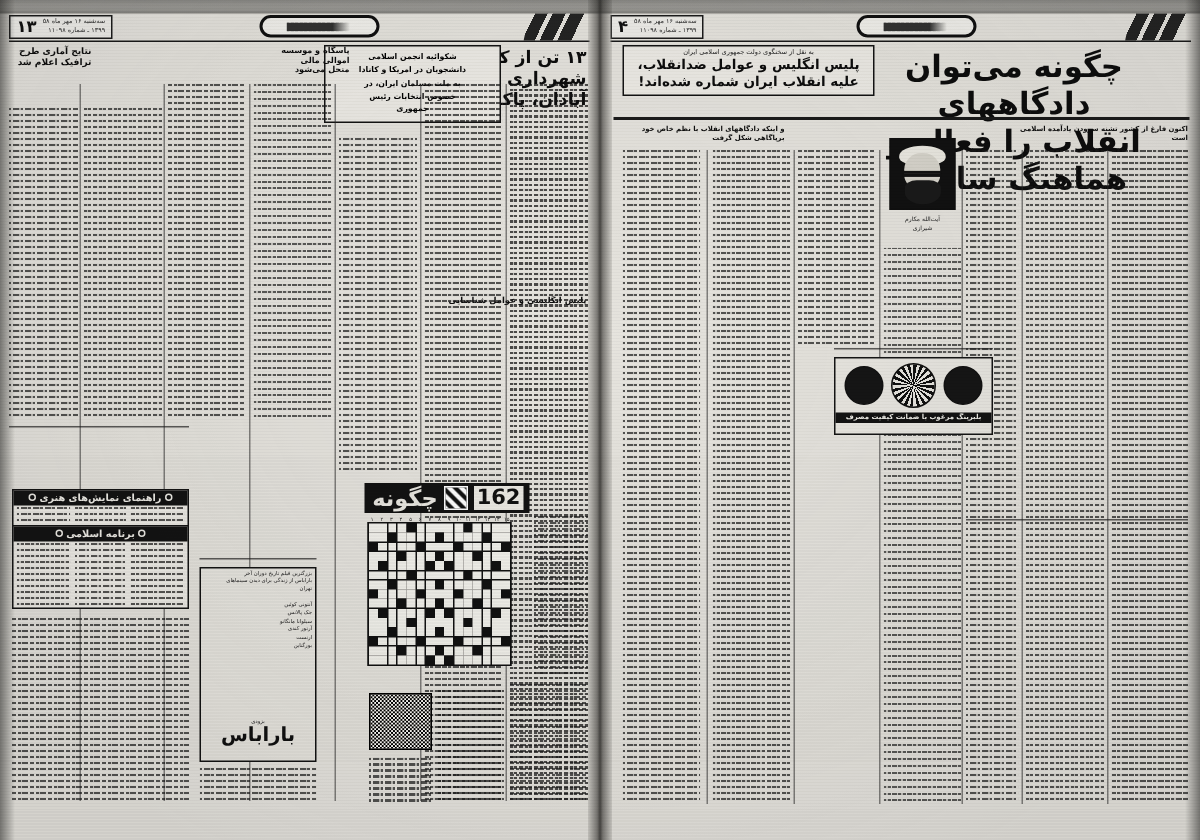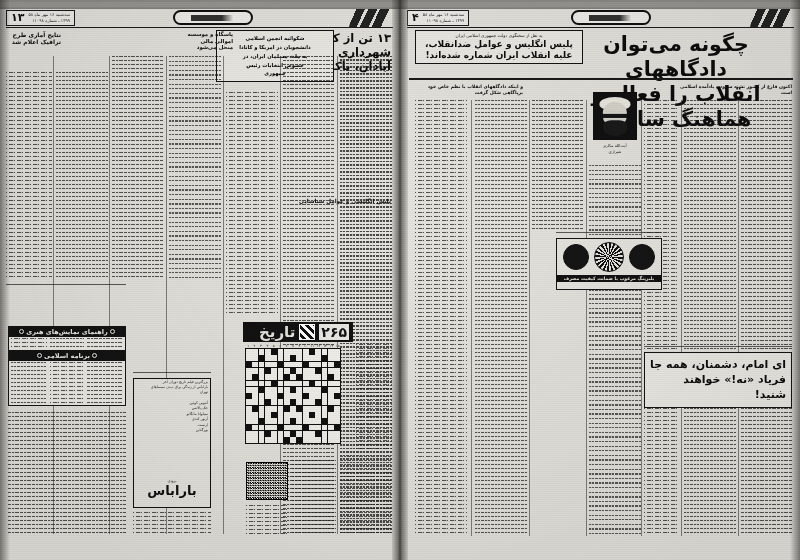--- a/index.html
+++ b/index.html
@@ -384,23 +384,23 @@
         <div class="film-title">باراباس</div>
       </div>
 
     </div>
     <div class="col" style="left:133px; top:512px; width:78px; height:24px;">
         <div class="txt d3"></div>
       </div>
 
     <div id="crossword-block" style="left:243px; top:322px; width:110px;">
       <div class="cw-title">
-        <span class="cw-num">۲۶۵</span>
+        <span class="cw-num">162</span>
         <span class="cw-checker"></span>
-        <span class="cw-word">تاریخ</span>
+        <span class="cw-word">چگونه</span>
       </div>
       <div class="cw-axis" id="cw-axis" style="width:96px; margin:2px 0 0 2px;">
           <span style="flex: 1 1 0px;">۱۵</span>
           <span style="flex: 1 1 0px;">۱۴</span>
           <span style="flex: 1 1 0px;">۱۳</span>
           <span style="flex: 1 1 0px;">۱۲</span>
           <span style="flex: 1 1 0px;">۱۱</span>
           <span style="flex: 1 1 0px;">۱۰</span>
           <span style="flex: 1 1 0px;">۹</span>
           <span style="flex: 1 1 0px;">۸</span>
@@ -738,26 +738,20 @@
 
     <div class="gear-ad" style="left:155px; top:238px; width:106px; height:52px;">
       <div style="display:flex; align-items:center; justify-content:space-around; height:36px; padding:3px 4px;">
         <div class="gear solid" style="width:26px; height:26px;"></div>
         <div class="gear" style="width:30px; height:30px;"></div>
         <div class="gear solid" style="width:26px; height:26px;"></div>
       </div>
       <div class="inv-band" style="font-size:4.6px; padding:1px 0;">بلبرینگ مرغوب با ضمانت کیفیت مصرف</div>
     </div>
 
-    <div class="boxed" style="position:absolute; right:8px; top:352px; width:148px; padding:4px 5px; text-align:right;">
-      <div class="hl hl-mid" style="font-size:11px; line-height:1.38;">
-        <div>ای امام، دشمنان، همه جا</div>
-        <div>فریاد «نه!» خواهند شنید!</div>
-      </div>
-    </div>
 
     <div class="hrule" style="left:155px; top:232px; width:106px;"></div>
     <div class="hrule" style="right:8px; top:346px; width:148px;"></div>
   </div>
 
   <div class="gutter"></div>
   <div class="edge-shadow edge-left"></div>
   <div class="edge-shadow edge-right"></div>
   <div class="edge-shadow edge-top"></div>
   <div class="edge-shadow edge-bot"></div>

